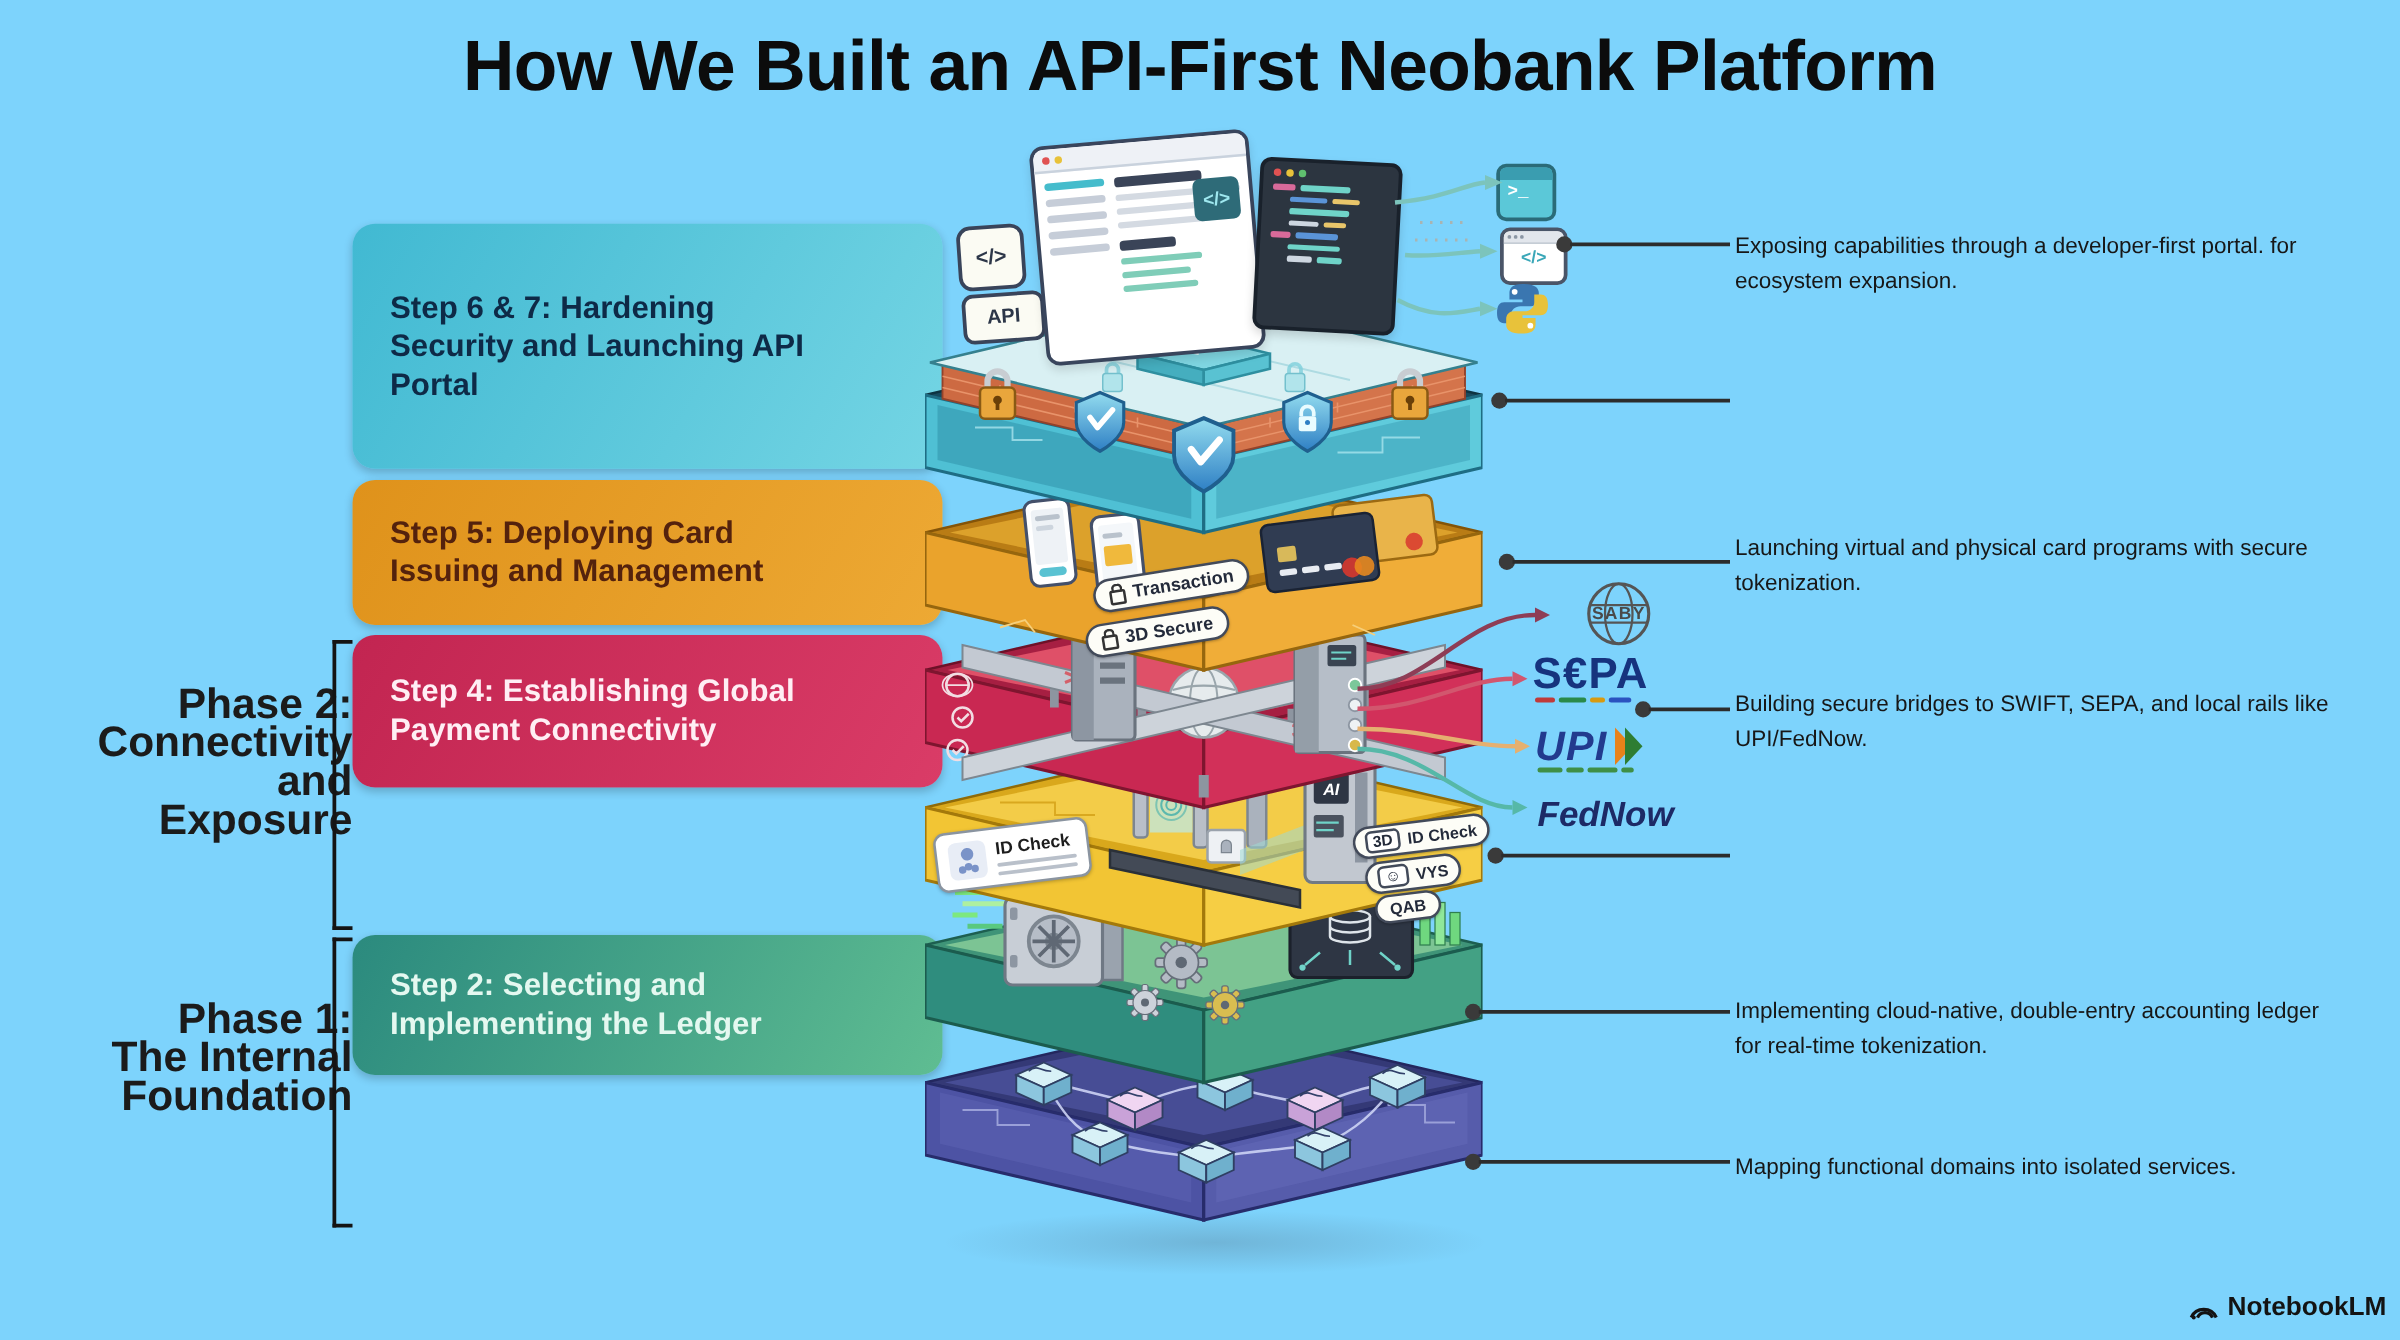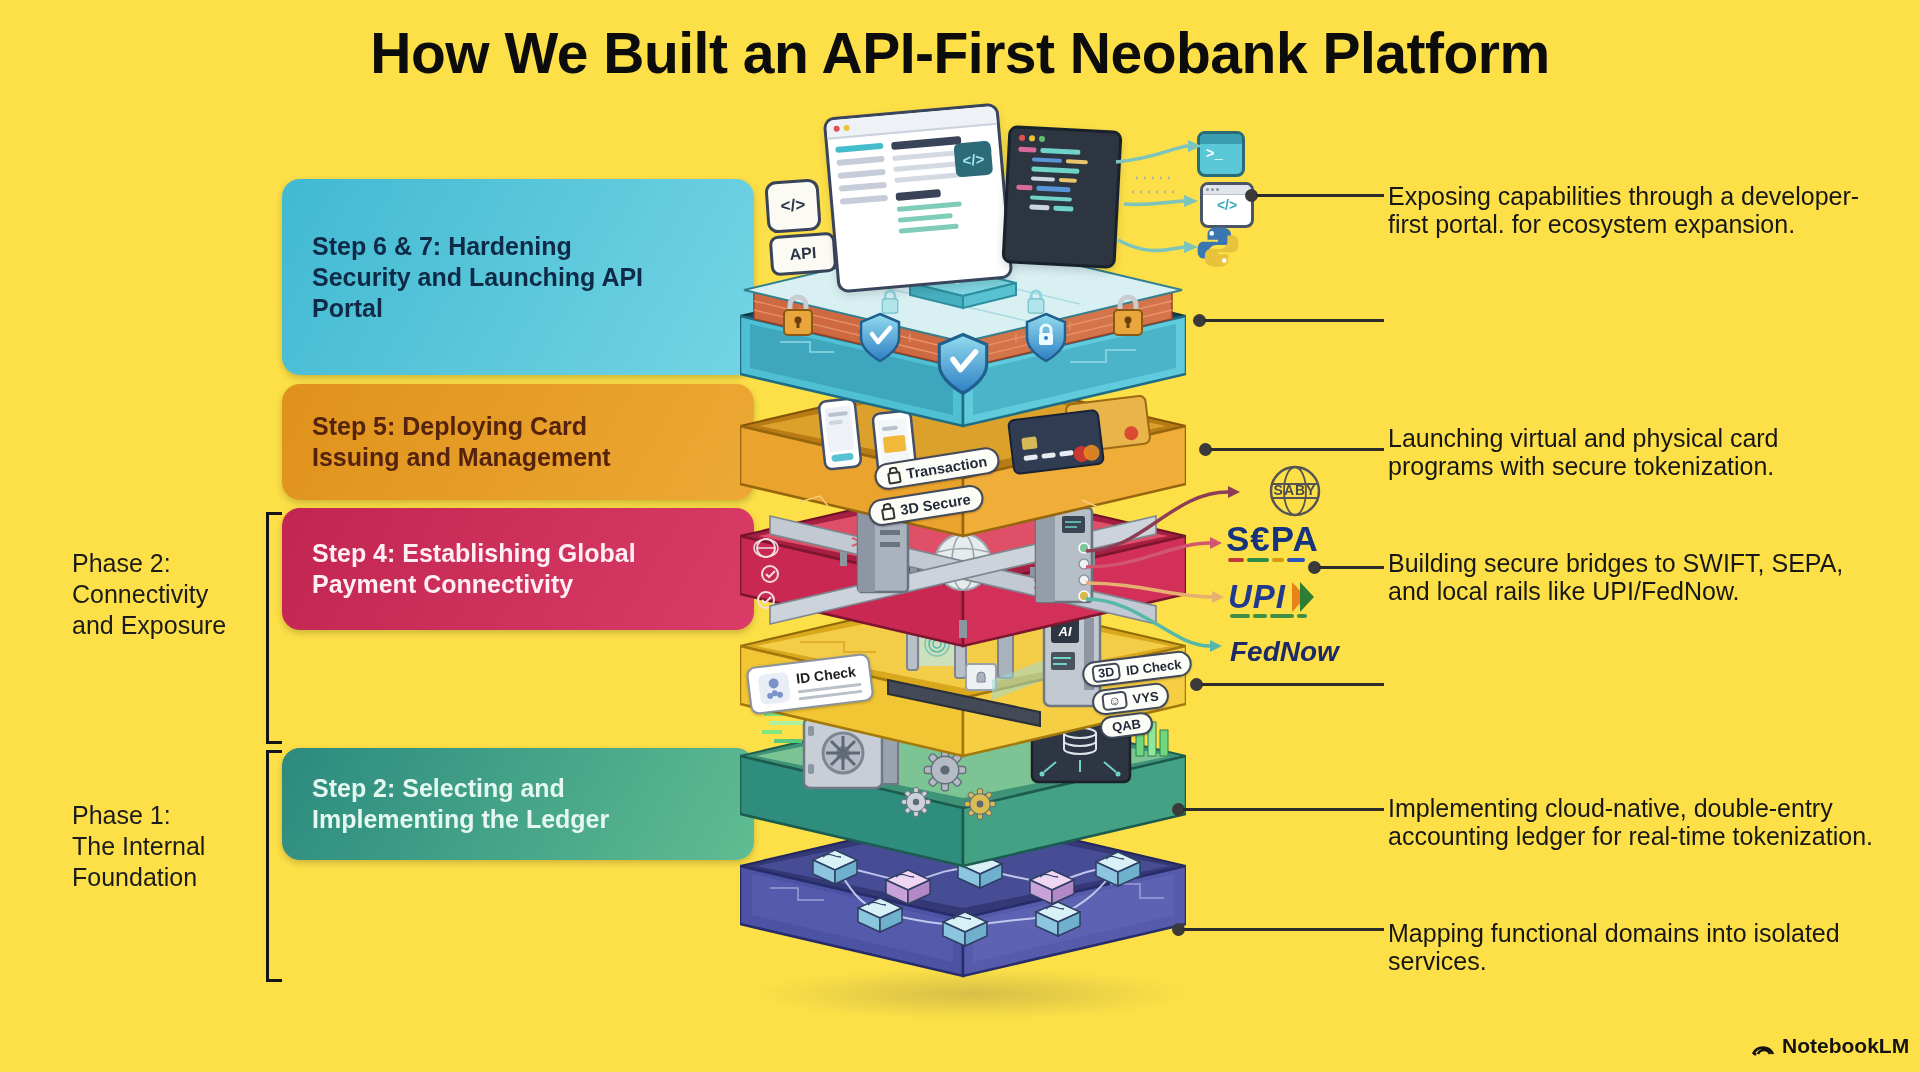--- a/index.html
+++ b/index.html
@@ -1,45 +1,45 @@
 <!DOCTYPE html>
 <html><head>
 <meta charset="utf-8">
 <style>
   html,body{margin:0;padding:0;background:#e9e7da;}
-  #page{position:relative;width:1920px;height:1072px;background:#fde047;overflow:hidden;
+  #page{position:relative;width:1920px;height:1072px;background:#7dd3fc;overflow:hidden;
         font-family:"Liberation Sans",sans-serif;}
   .abs{position:absolute;}
 
   
   .title{left:0;right:0;top:20px;text-align:center;font-size:57px;font-weight:800;
          color:#0c0c0c;letter-spacing:-0.5px;}
 
   
   .step{left:282px;width:472px;border-radius:18px;box-shadow:0 3px 7px rgba(0,0,0,.20);
         display:flex;align-items:center;padding-left:30px;box-sizing:border-box;
         font-weight:700;font-size:25px;line-height:31px;}
   .step span{display:block;max-width:355px;}
   .s67{top:179px;height:196px;background:linear-gradient(120deg,#41b9d2,#74d5e4);color:#0e2a47;}
   .s5 {top:384px;height:116px;background:linear-gradient(120deg,#df921b,#eda934);color:#54220d;}
   .s4 {top:508px;height:122px;background:linear-gradient(120deg,#c22551,#da3c67);color:#ffeef4;}
   .s3 {top:637px;height:104px;background:linear-gradient(120deg,#ecba22,#f6cf52);color:#563a06;}
   .s2 {top:748px;height:112px;background:linear-gradient(120deg,#2b8a7e,#5fbd92);color:#e4f8f0;}
   .s1 {top:867px;height:112px;background:linear-gradient(120deg,#454b9b,#616ab8);color:#e8ebfb;}
 
   
-  .phase{width:210px;text-align:left;font-weight:400;font-size:25px;line-height:31px;color:#1b1b1b;}
+  .phase{width:210px;text-align:right;font-weight:700;font-size:34px;line-height:31px;color:#1b1b1b;}
   .ph2{left:72px;top:548px;}
   .ph1{left:72px;top:800px;}
   .bracket{width:13px;border:3px solid #141414;border-right:none;}
   .bk2{left:266px;top:512px;height:226px;}
   .bk1{left:266px;top:750px;height:226px;}
 
   
-  .ann{left:1388px;width:485px;font-size:25px;line-height:27.5px;color:#171717;}
+  .ann{left:1388px;width:485px;font-size:18px;line-height:27.5px;color:#171717;}
   .a1{top:183px}.a2{top:306px}.a3{top:425px}.a4{top:550px}.a5{top:673px}.a6{top:795px}.a7{top:920px}
 
   
   .conn{height:2.5px;background:#2c2c2c;}
   .dot{width:13px;height:13px;border-radius:50%;background:#3a3a3a;}
 
   
   .pill{background:#fdfdf7;border:2.5px solid #424a5a;border-radius:15px;display:flex;
         align-items:center;gap:6px;padding:3px 11px;font-weight:700;font-size:14.5px;
         color:#232a3a;box-shadow:0 1px 2px rgba(0,0,0,.25);white-space:nowrap;}

